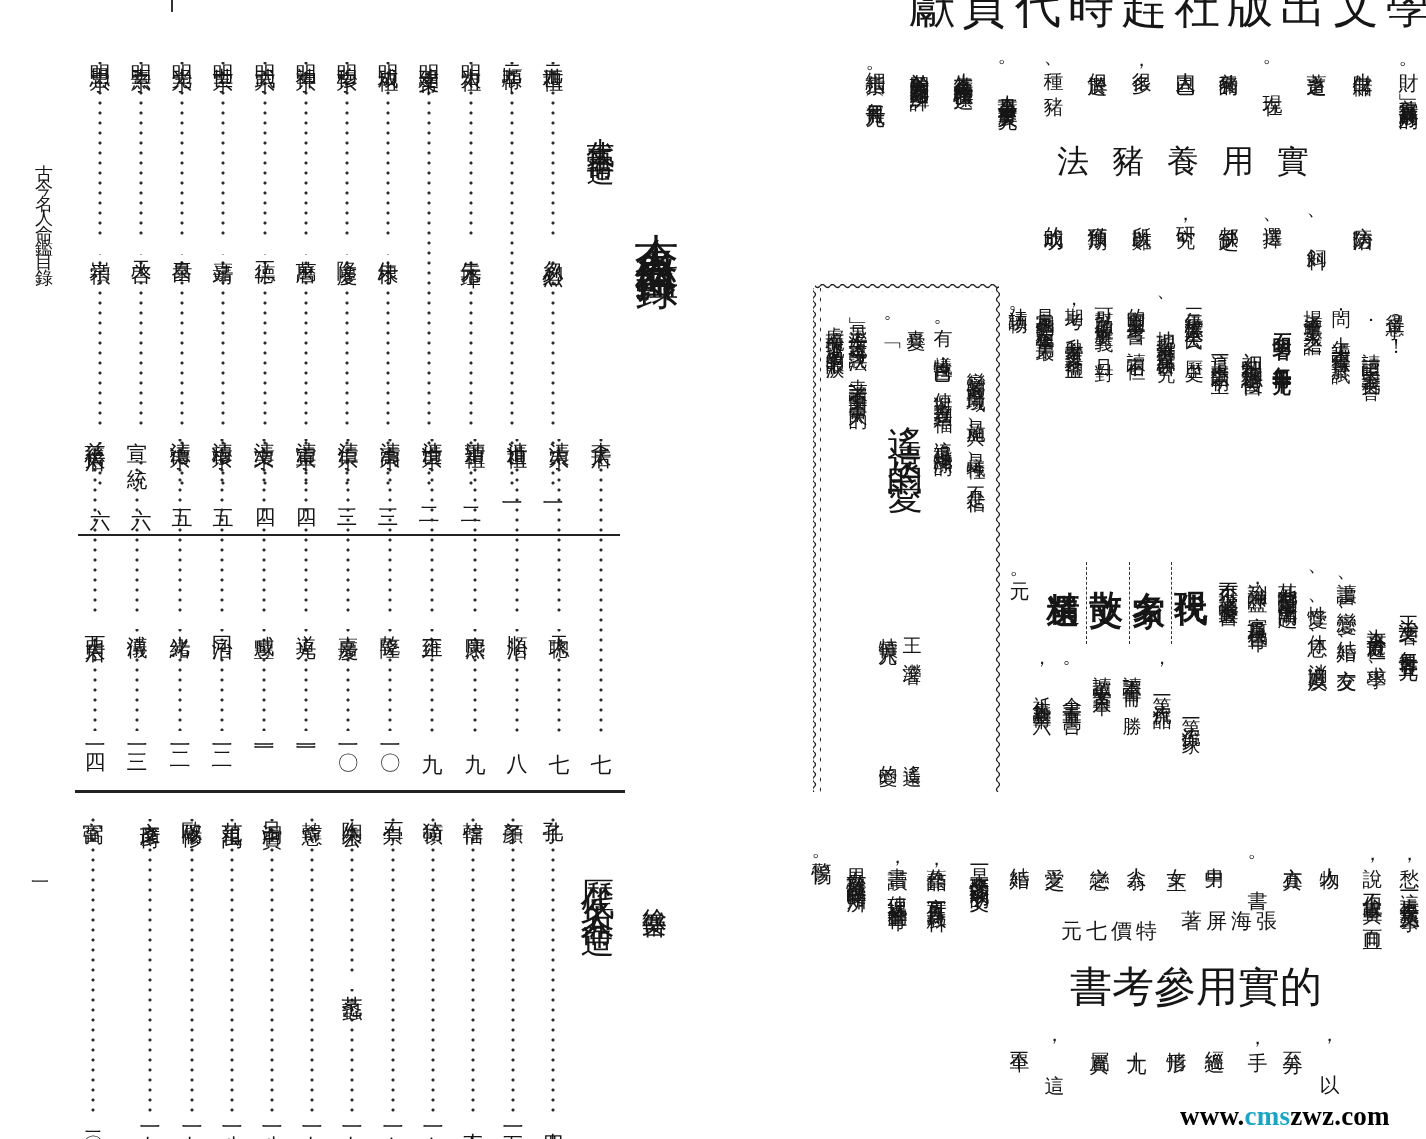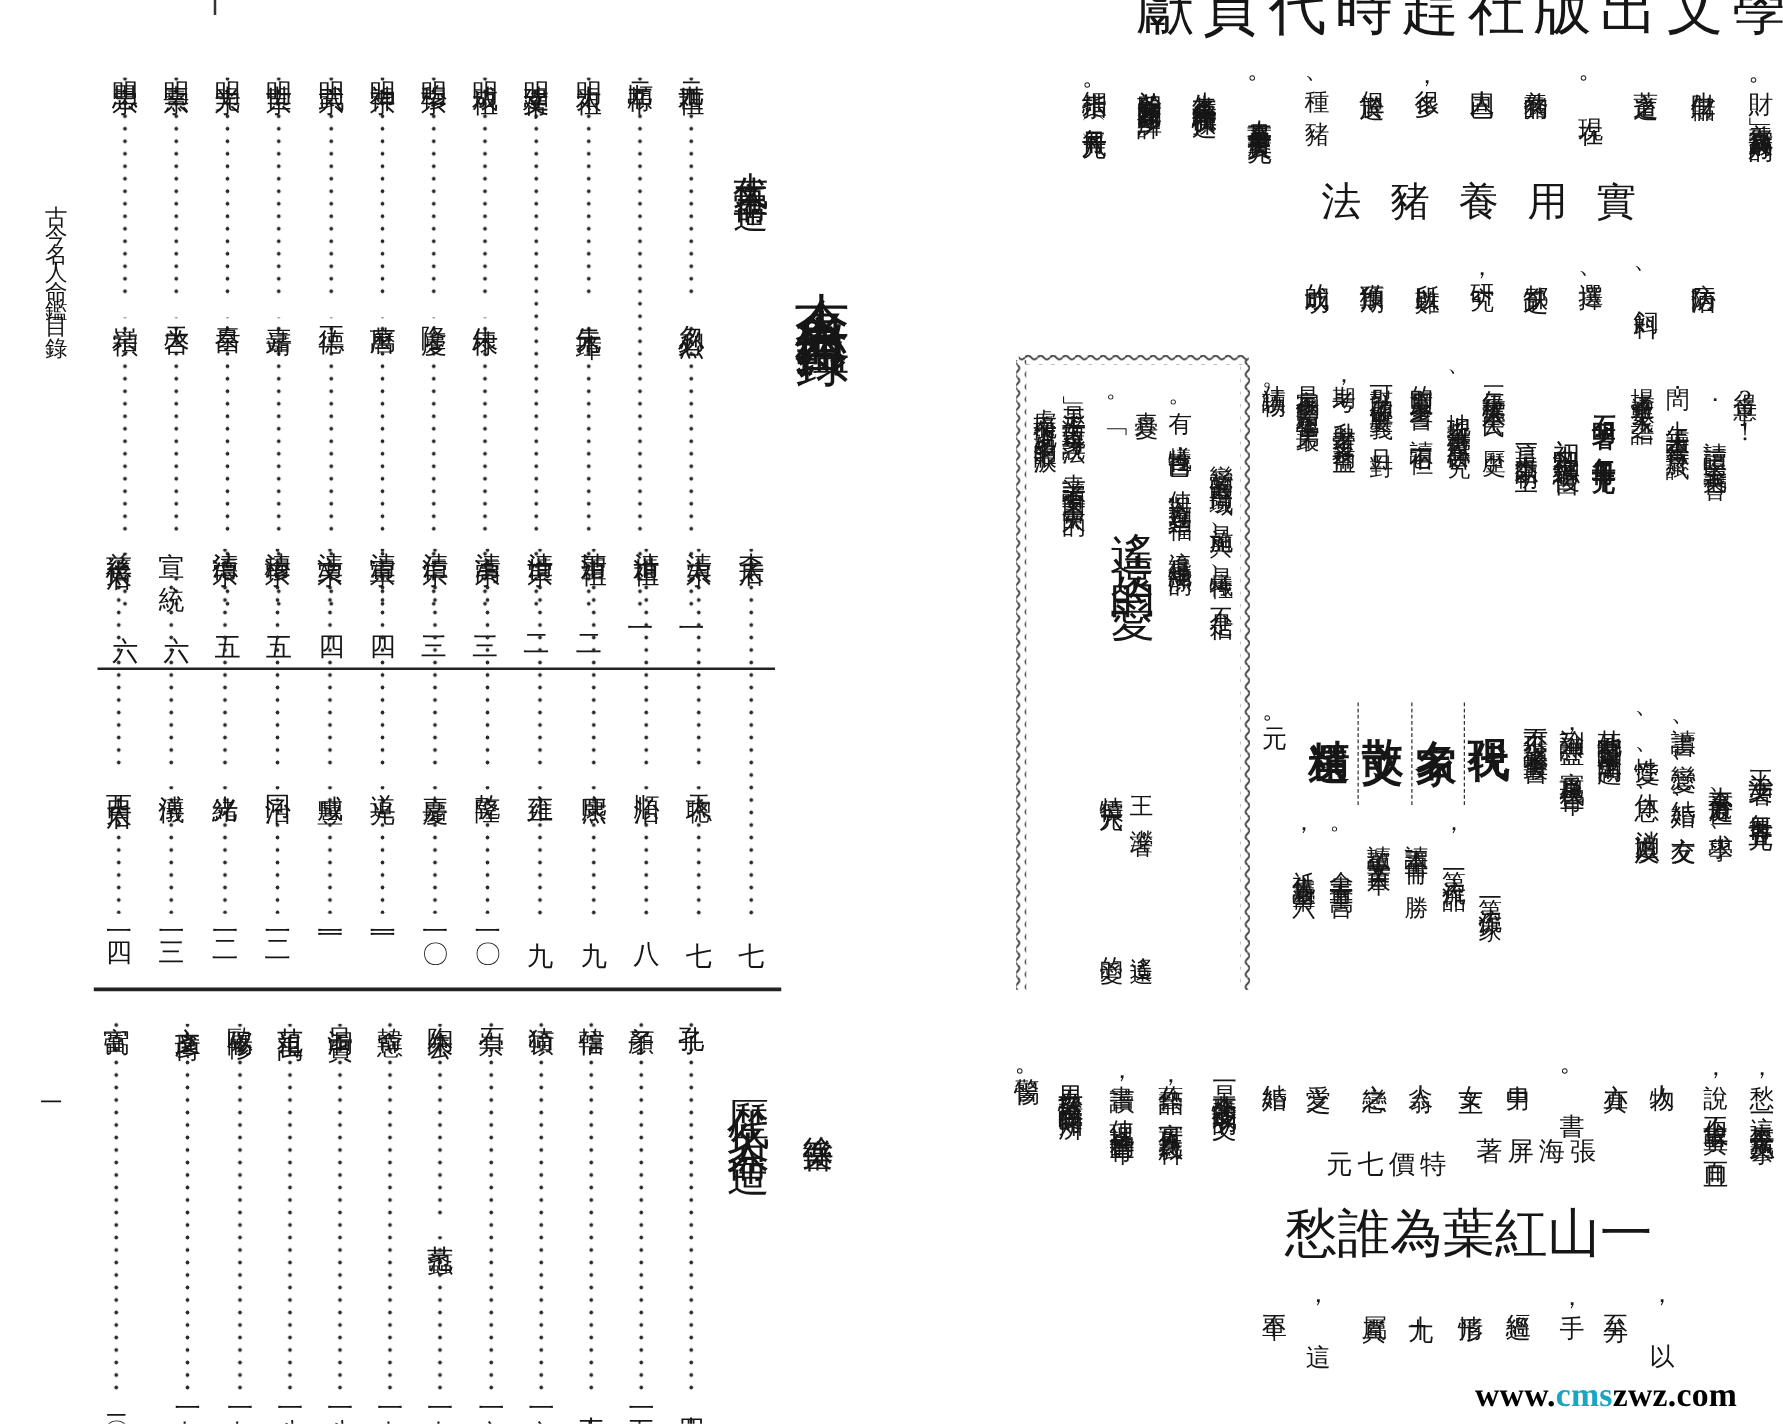--- a/index.html
+++ b/index.html
@@ -410,19 +410,19 @@
     <div class="v f20c" style="left:1010px;top:1036px;">不單</div>
 
     <div class="v f20c" style="left:970px;top:852px;">是一本悲慘的成功的文</div>
     <div class="v f20c" style="left:927px;top:852px;">藝作品，實可作爲教科</div>
     <div class="v f20c" style="left:888px;top:852px;">書讀，使現社會的青年</div>
     <div class="v f20c" style="left:847px;top:852px;">男女於談情說愛時知所</div>
     <div class="v f20c" style="left:812px;top:846px;">警惕。</div>
 
     <div class="h-rtl novel-meta" style="left:1181px;top:911px;width:100px;">張海屏著</div>
     <div class="h-rtl novel-meta" style="left:1061px;top:921px;width:100px;">特價七元</div>
-    <div class="h-rtl novel-title" style="left:1028px;top:966px;width:294px;">一山紅葉為誰愁</div>
+    <div class="h-rtl novel-title" style="left:1028px;top:966px;width:294px;">的實用參考書</div>
   </div>
 </div>
 
 <div class="watermark">
   <span class="wm-red">www.</span><span class="wm-teal">cms</span><span class="wm-red">zwz.com</span>
 </div>
 
 </body></html>

